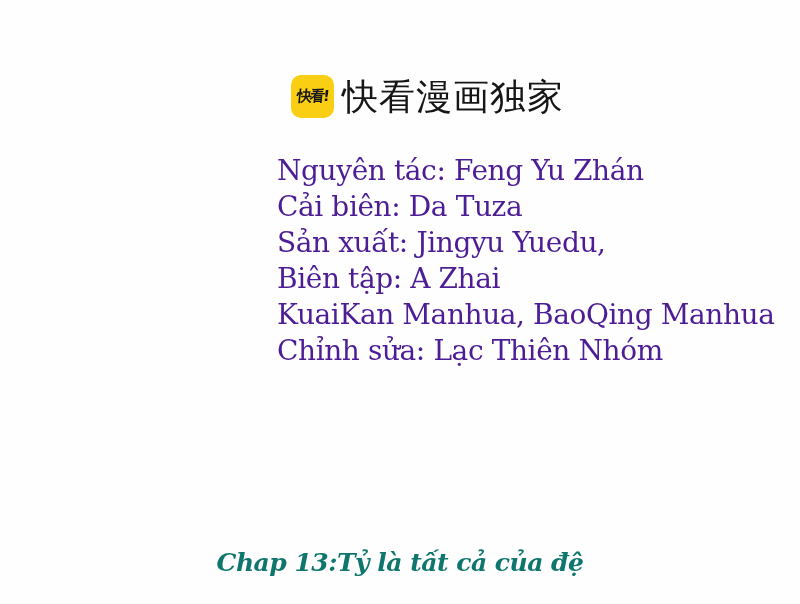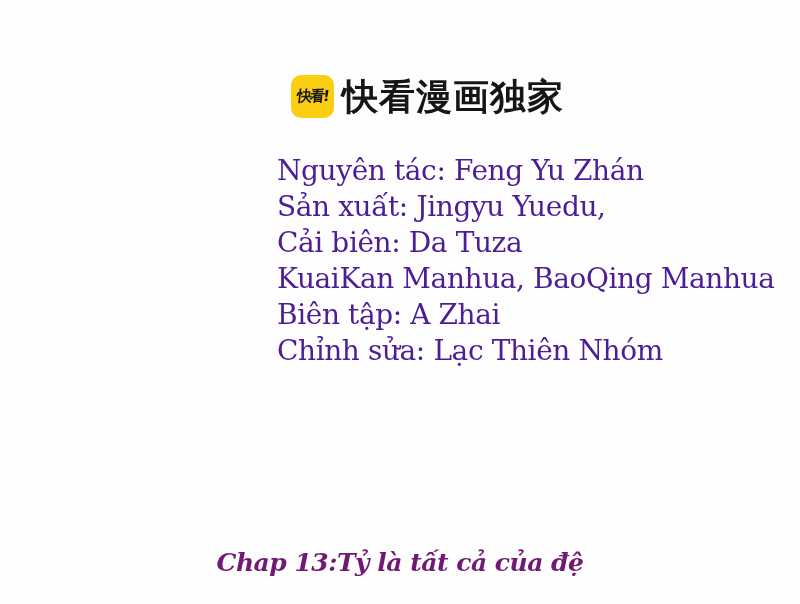--- a/index.html
+++ b/index.html
@@ -43,21 +43,21 @@
     font-weight: 700;
     font-size: 15px;
     line-height: 1;
     color: #161616;
     letter-spacing: -2px;
     transform: skewX(-6deg);
     white-space: nowrap;
   }
   .logo-text {
     font-family: "DejaVu Sans", sans-serif;
-    font-weight: 700;
+    font-weight: 400;
     font-size: 36px;
     line-height: 43px;
     color: #161616;
     letter-spacing: 1px;
     white-space: nowrap;
   }
   
   .credits {
     position: absolute;
     left: 277px;
@@ -76,40 +76,40 @@
     position: absolute;
     left: 0;
     top: 547px;
     width: 800px;
     text-align: center;
     font-family: "DejaVu Serif", serif;
     font-style: italic;
     font-weight: 700;
     font-size: 25px;
     line-height: 32px;
-    color: #701a75;
+    color: #0f766e;
     letter-spacing: -0.5px;
   }
 </style>
 </head>
 <body>
 
 <div class="page">
 
   <div class="logo-row">
     <div class="logo-badge">
       <span class="badge-glyphs">快看!</span>
     </div>
     <div class="logo-text">快看漫画独家</div>
   </div>
 
   <div class="credits">
     <div class="credit-line">Nguyên tác: Feng Yu Zhán</div>
+    <div class="credit-line">Cải biên: Da Tuza</div>
     <div class="credit-line">Sản xuất: Jingyu Yuedu,</div>
-    <div class="credit-line">Cải biên: Da Tuza</div>
+    <div class="credit-line">Biên tập: A Zhai</div>
     <div class="credit-line">KuaiKan Manhua, BaoQing Manhua</div>
-    <div class="credit-line">Biên tập: A Zhai</div>
     <div class="credit-line">Chỉnh sửa: Lạc Thiên Nhóm</div>
   </div>
 
   <div class="caption">Chap 13:Tỷ là tất cả của đệ</div>
 
 </div>
 
 </body></html>

